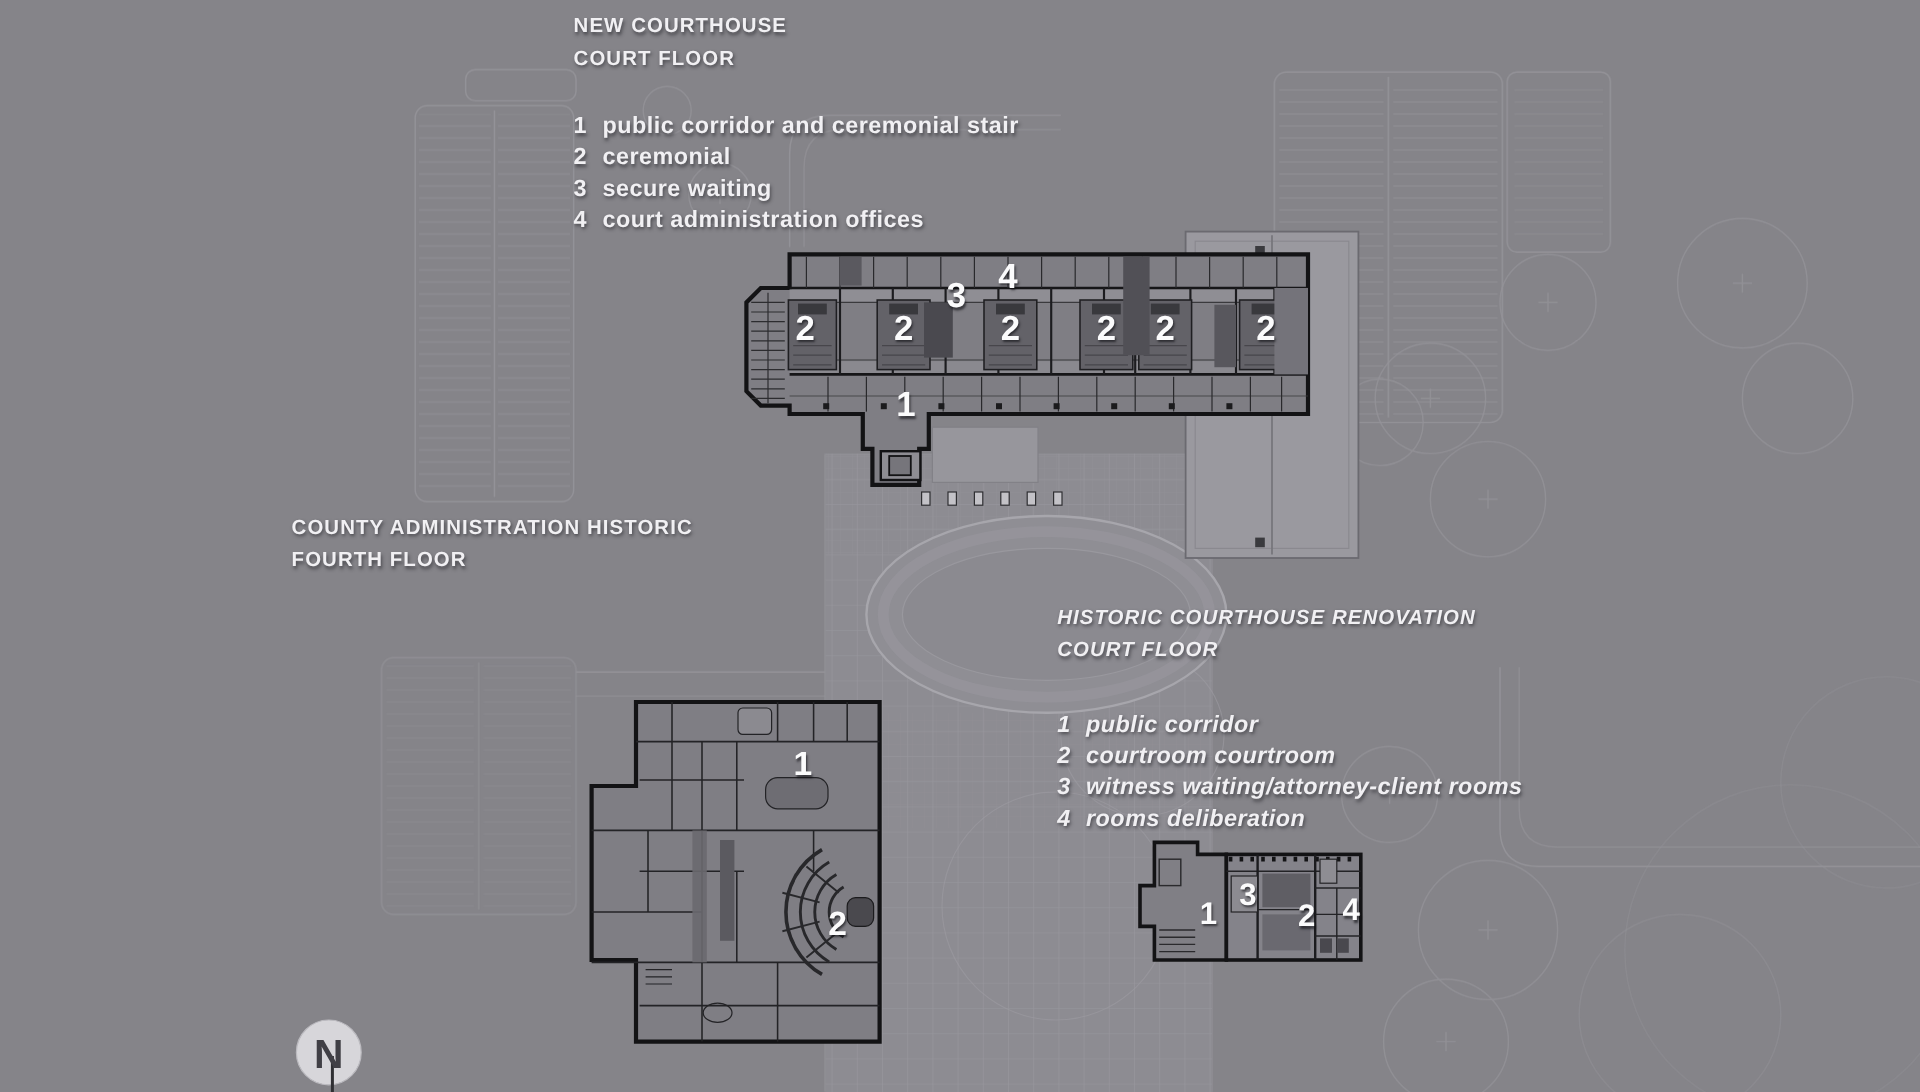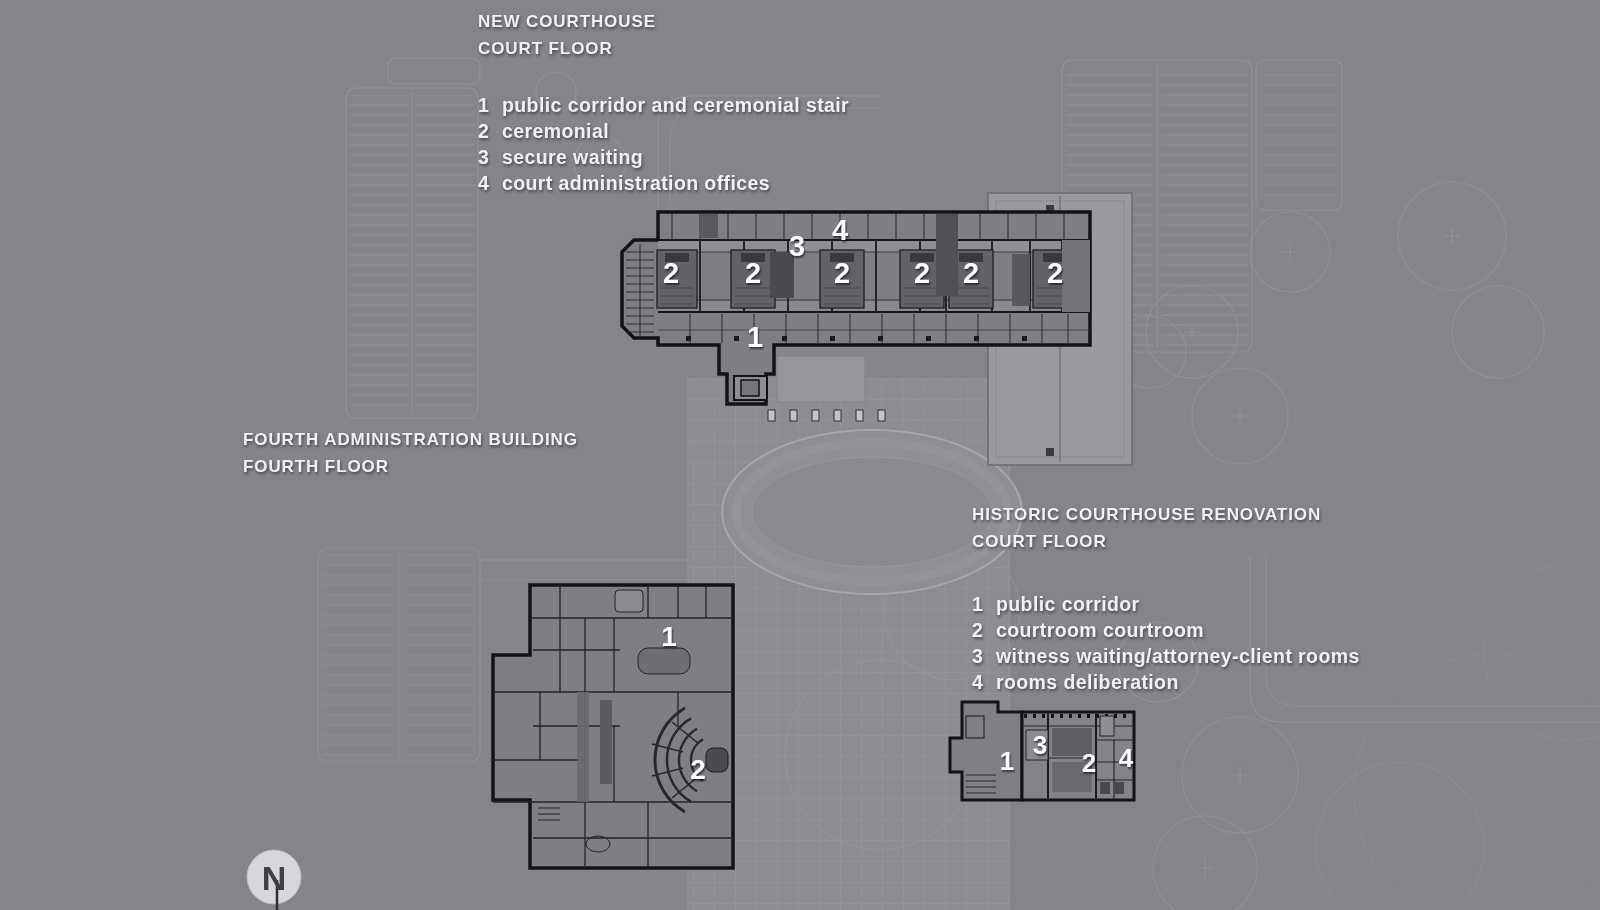--- a/index.html
+++ b/index.html
@@ -345,25 +345,25 @@
   <div class="ttl">COURT FLOOR</div>
   <div class="legend">
     <div class="lrow"><span class="lnum">1</span><span>public corridor and ceremonial stair</span></div>
     <div class="lrow"><span class="lnum">2</span><span>ceremonial</span></div>
     <div class="lrow"><span class="lnum">3</span><span>secure waiting</span></div>
     <div class="lrow"><span class="lnum">4</span><span>court administration offices</span></div>
   </div>
 </div>
 
 <div class="label-block" style="left:243px;top:426px;">
-  <div class="ttl">FOURTH ADMINISTRATION BUILDING</div>
+  <div class="ttl">COUNTY ADMINISTRATION HISTORIC</div>
   <div class="ttl">FOURTH FLOOR</div>
 </div>
 
-<div class="label-block" style="left:972px;top:501px;">
+<div class="label-block" style="left:881px;top:501px;font-style:italic;">
   <div class="ttl">HISTORIC COURTHOUSE RENOVATION</div>
   <div class="ttl">COURT FLOOR</div>
   <div class="legend" style="margin-top:36px;">
     <div class="lrow"><span class="lnum">1</span><span>public corridor</span></div>
     <div class="lrow"><span class="lnum">2</span><span>courtroom courtroom</span></div>
     <div class="lrow"><span class="lnum">3</span><span>witness waiting/attorney-client rooms</span></div>
     <div class="lrow"><span class="lnum">4</span><span>rooms deliberation</span></div>
   </div>
 </div>
 

